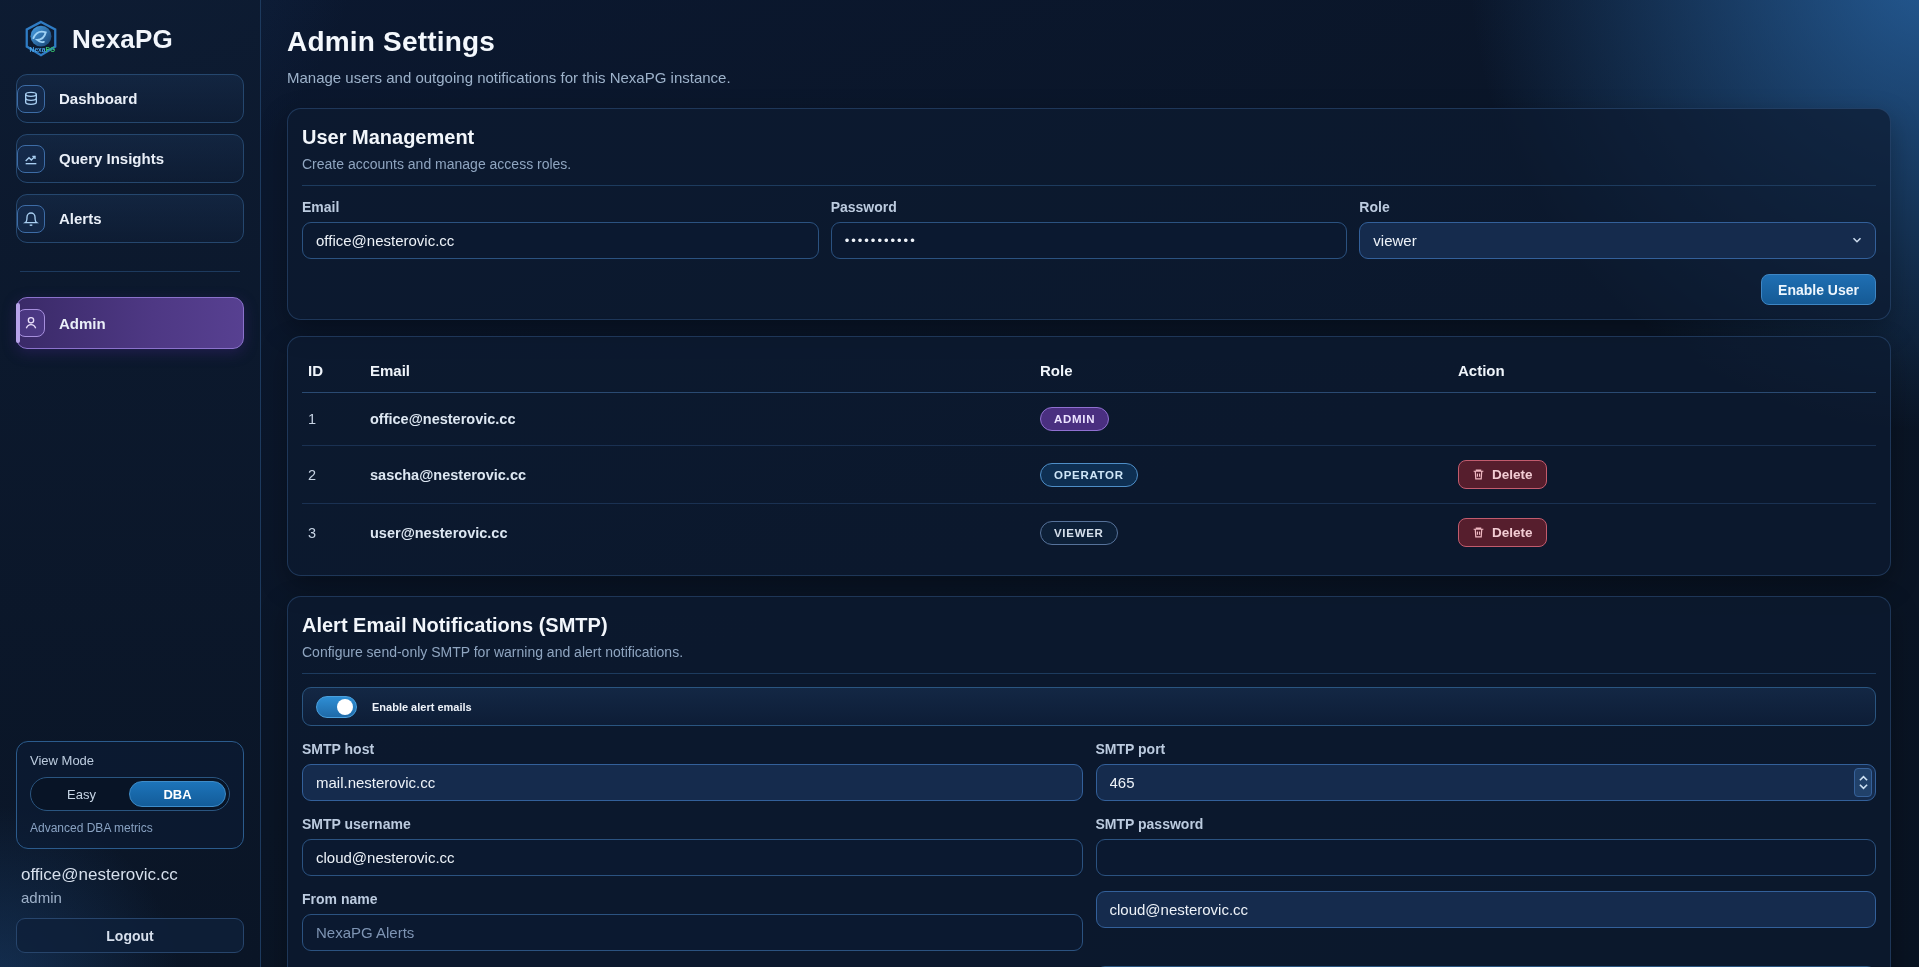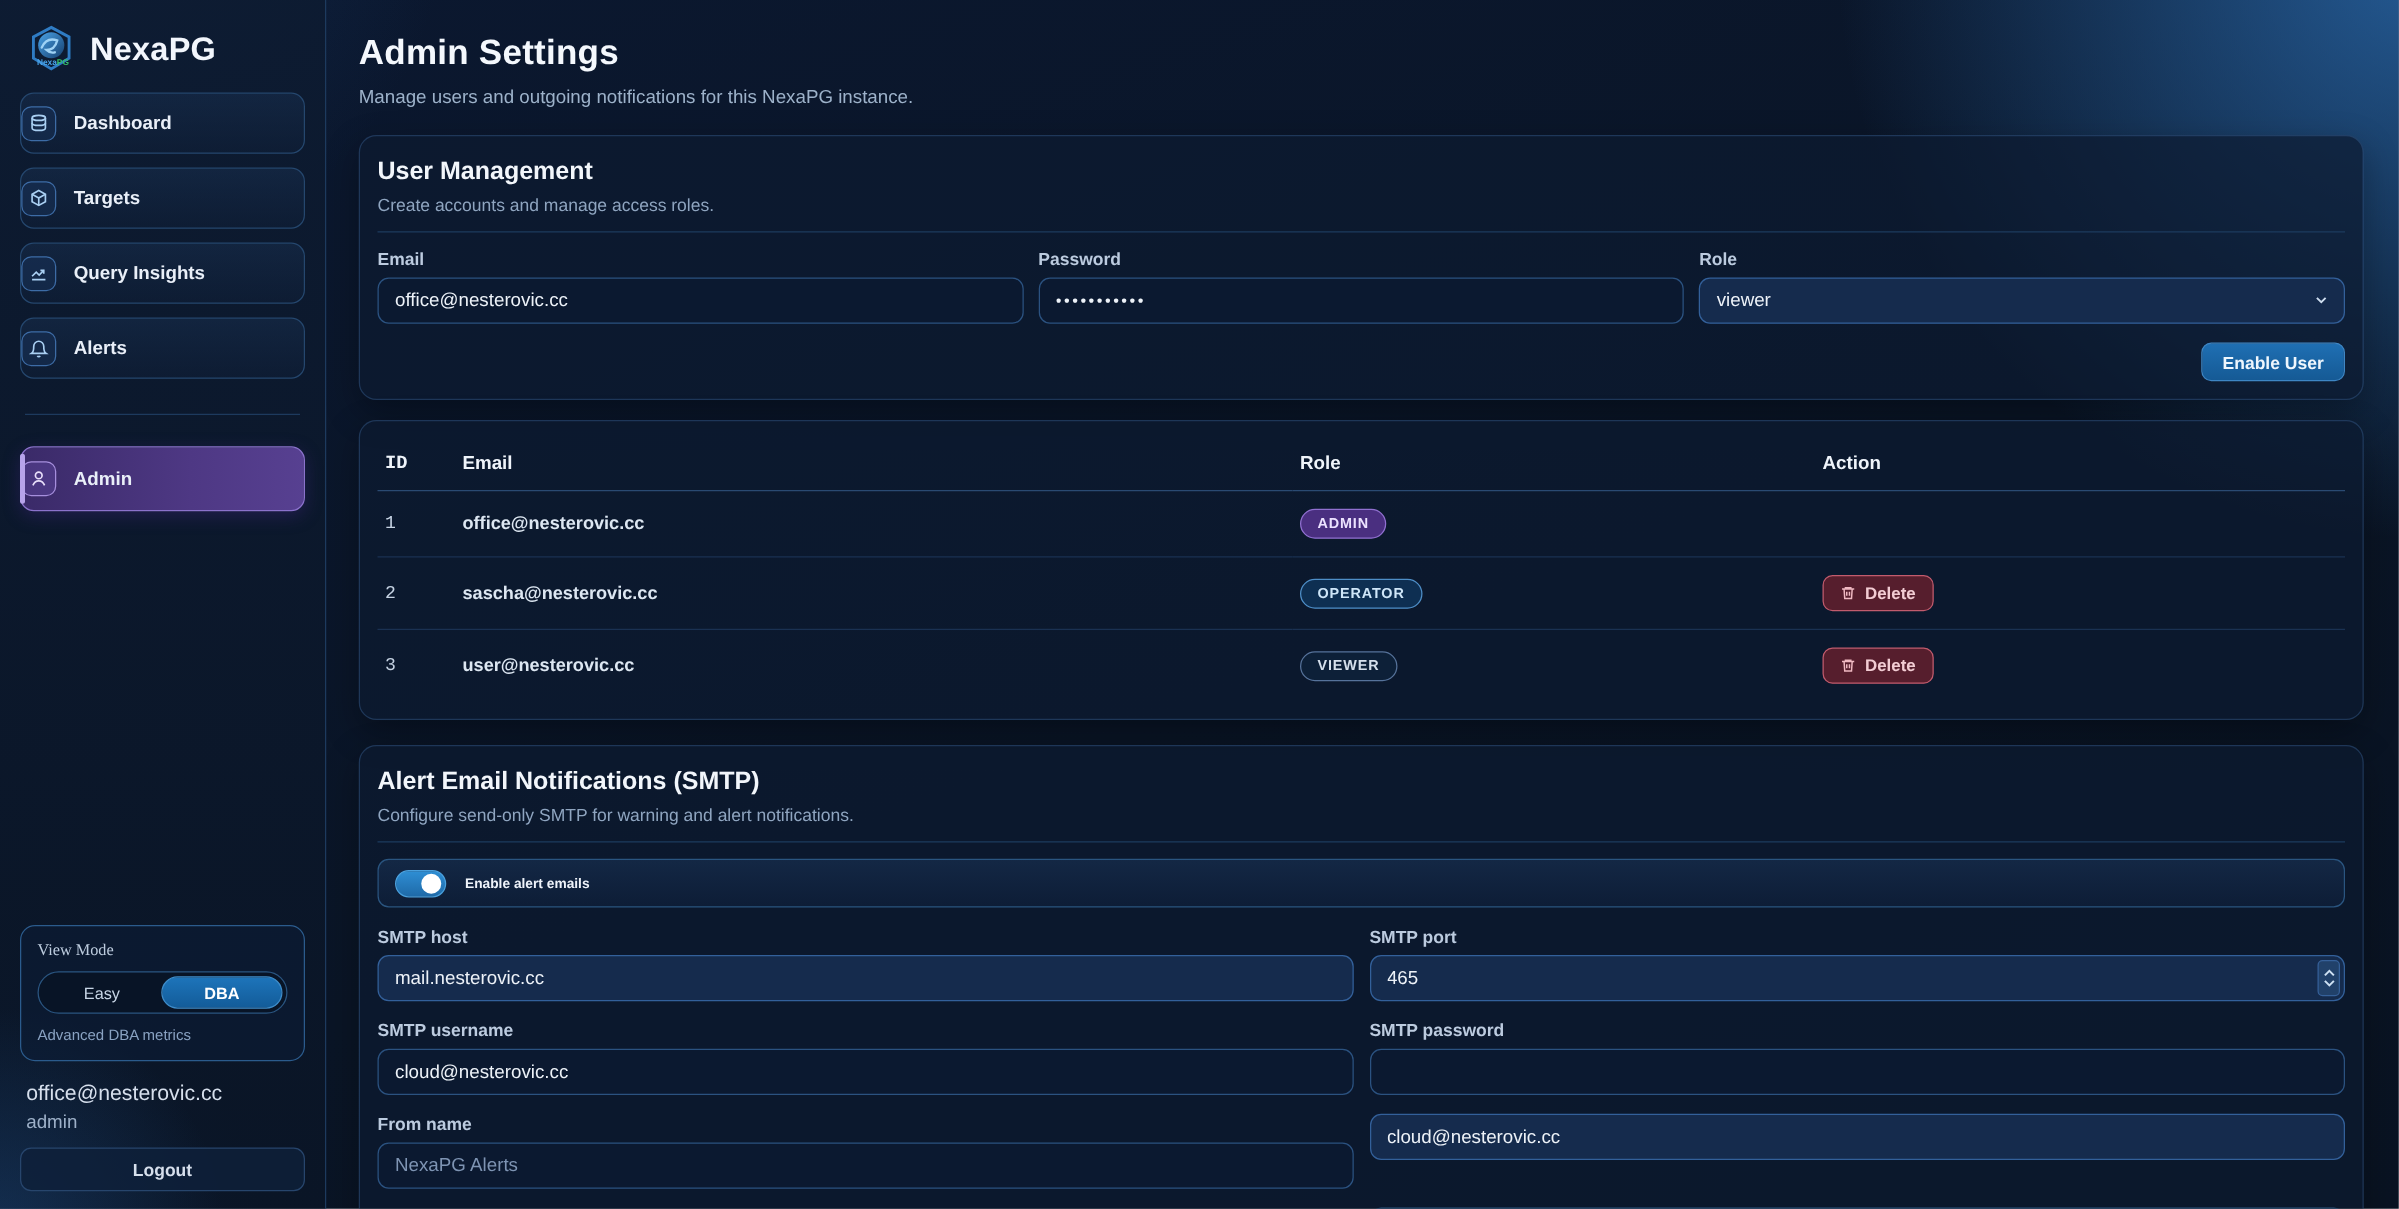--- a/index.html
+++ b/index.html
@@ -51,21 +51,21 @@
     content:""; position:absolute; left:-1px; top:5px; bottom:5px; width:4px;
     background:#b7a3ea; border-radius:4px;
   }
   .nav-item.active .icon-box{ border-color:#a68fdd; background:rgba(120,90,200,.25); color:#e8defa; }
 
   .sidebar-spacer{ flex:1; }
   .viewmode-card{
     border:1px solid #2b5b8c; background:rgba(13,30,54,.55); border-radius:12px;
     padding:11px 13px 13px 13px; margin-bottom:14px;
   }
-  .viewmode-label{ font-size:13px; color:#bdccde; margin-bottom:9px;font-family:Liberation Serif, serif; }
+  .viewmode-label{ font-size:13px; color:#bdccde; margin-bottom:9px; }
   .seg-toggle{
     height:34px; border:1px solid #2a5580; border-radius:18px; background:#081426;
     display:flex; align-items:stretch; padding:3px; position:relative;
   }
   .seg{ flex:1; display:flex; align-items:center; justify-content:center;
         font-size:13px; color:#c8d6e6; cursor:pointer; border-radius:14px; }
   .seg.active{
     background:linear-gradient(180deg,#1d74ba,#135c99);
     border:1px solid #3e8cc9; color:#ffffff; font-weight:800;
   }
@@ -121,21 +121,21 @@
   }
 
   
   table.users{ width:100%; border-collapse:collapse; }
   table.users th{
     text-align:left; font-size:15px; font-weight:800; color:#eff4fa;
     padding:8px 6px 13px 6px; border-bottom:1px solid #2a4a72;
   }
   table.users td{ padding:14px 6px; border-bottom:1px solid #1a3152; font-size:14.5px; }
   table.users tr:last-child td{ border-bottom:none; }
-  th.col-id, td.cell-id{ width:62px; padding-left:14px;font-family:Liberation Mono, monospace; }
+  th.col-id, td.cell-id{ width:62px; padding-left:14px; }
   th.col-email{ width:670px; }
   th.col-role{ width:418px; }
   td.cell-id{ color:#c6d3e3; }
   td.cell-email{ color:#dde7f2; font-weight:700; }
   .badge{
     display:inline-block; padding:5px 13px; border-radius:999px;
     font-size:11.5px; font-weight:800; letter-spacing:.7px;
   }
   .badge.role-admin{ background:#4a2f80; border:1px solid #9070d0; color:#ece2ff; }
   .badge.role-operator{ background:#0e2f52; border:1px solid #4e8ec7; color:#cfe6f8; }
@@ -200,29 +200,20 @@
     <nav class="nav">
       <div class="nav-item">
         <span class="icon-box">
           <svg viewBox="0 0 24 24" fill="none" stroke="currentColor" stroke-width="2">
             <ellipse cx="12" cy="5" rx="8" ry="3"></ellipse>
               <path d="M4 5v6c0 1.7 3.6 3 8 3s8-1.3 8-3V5"></path>
               <path d="M4 11v6c0 1.7 3.6 3 8 3s8-1.3 8-3v-6"></path>
           </svg>
         </span>
         <span class="nav-label">Dashboard</span>
-      </div>
-      <div class="nav-item">
-        <span class="icon-box">
-          <svg viewBox="0 0 24 24" fill="none" stroke="currentColor" stroke-width="2">
-            <path d="M12 2l8 4.5v9L12 20l-8-4.5v-9L12 2z"></path>
-              <path d="M12 11L4 6.5M12 11l8-4.5M12 11v9"></path>
-          </svg>
-        </span>
-        <span class="nav-label">Targets</span>
       </div>
       <div class="nav-item">
         <span class="icon-box">
           <svg viewBox="0 0 24 24" fill="none" stroke="currentColor" stroke-width="2">
             <path d="M4 15l5-5 3.5 3.5L18 8"></path>
               <path d="M14 8h4v4"></path>
               <path d="M4 19h16"></path>
           </svg>
         </span>
         <span class="nav-label">Query Insights</span>

